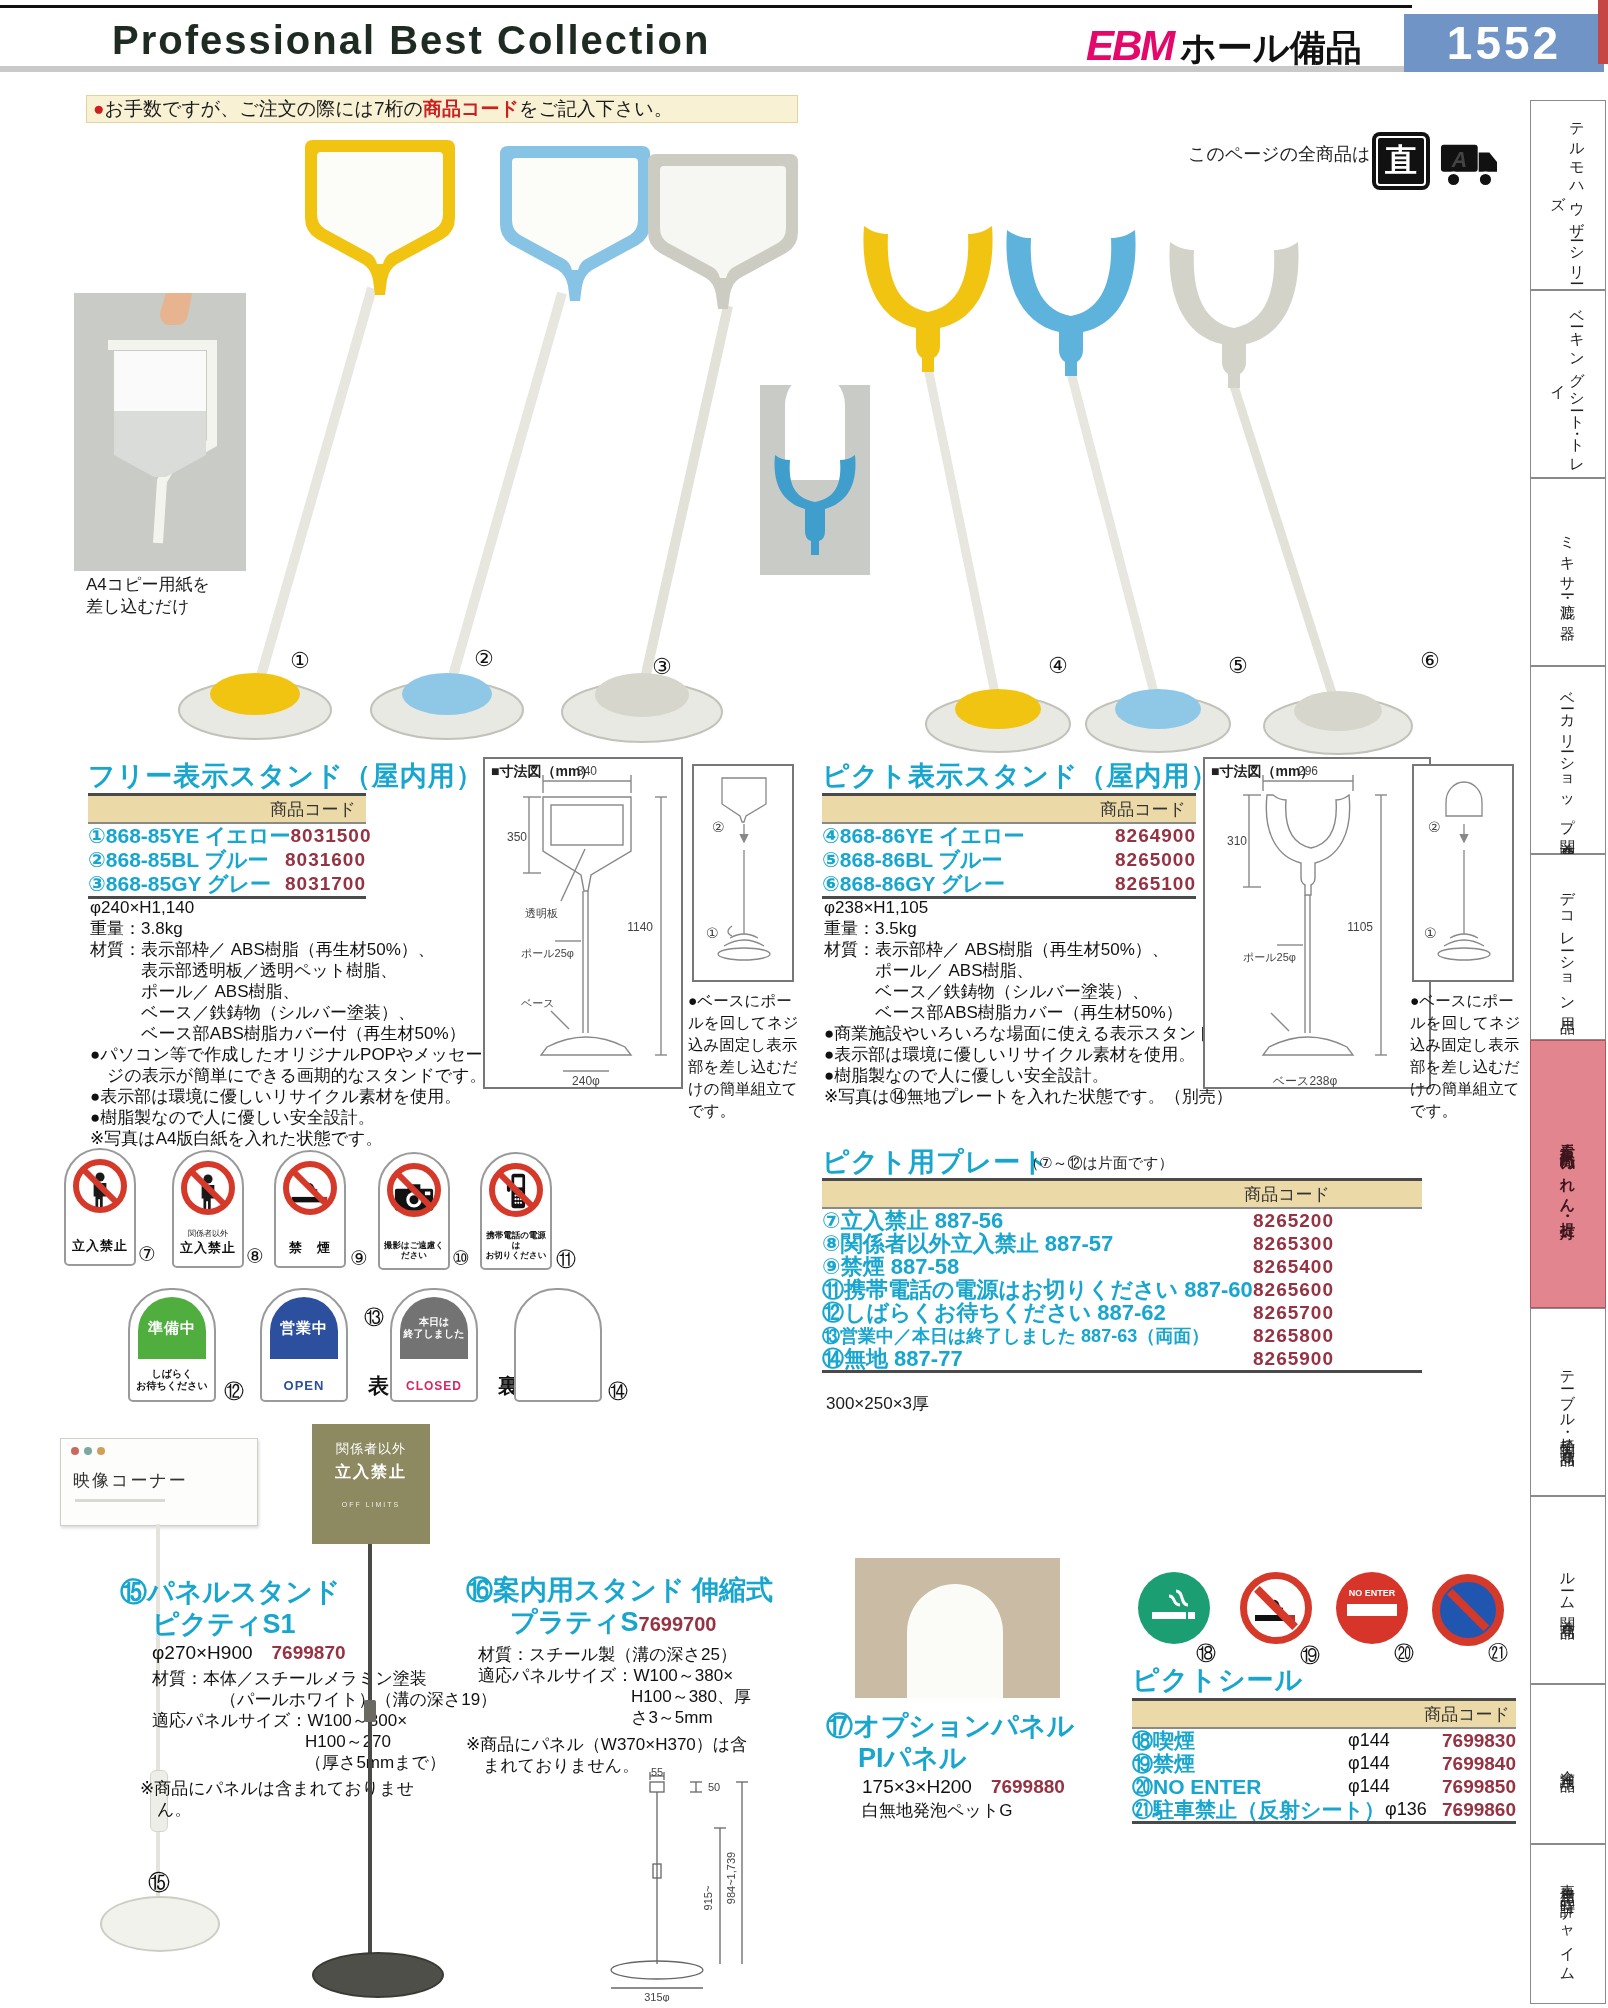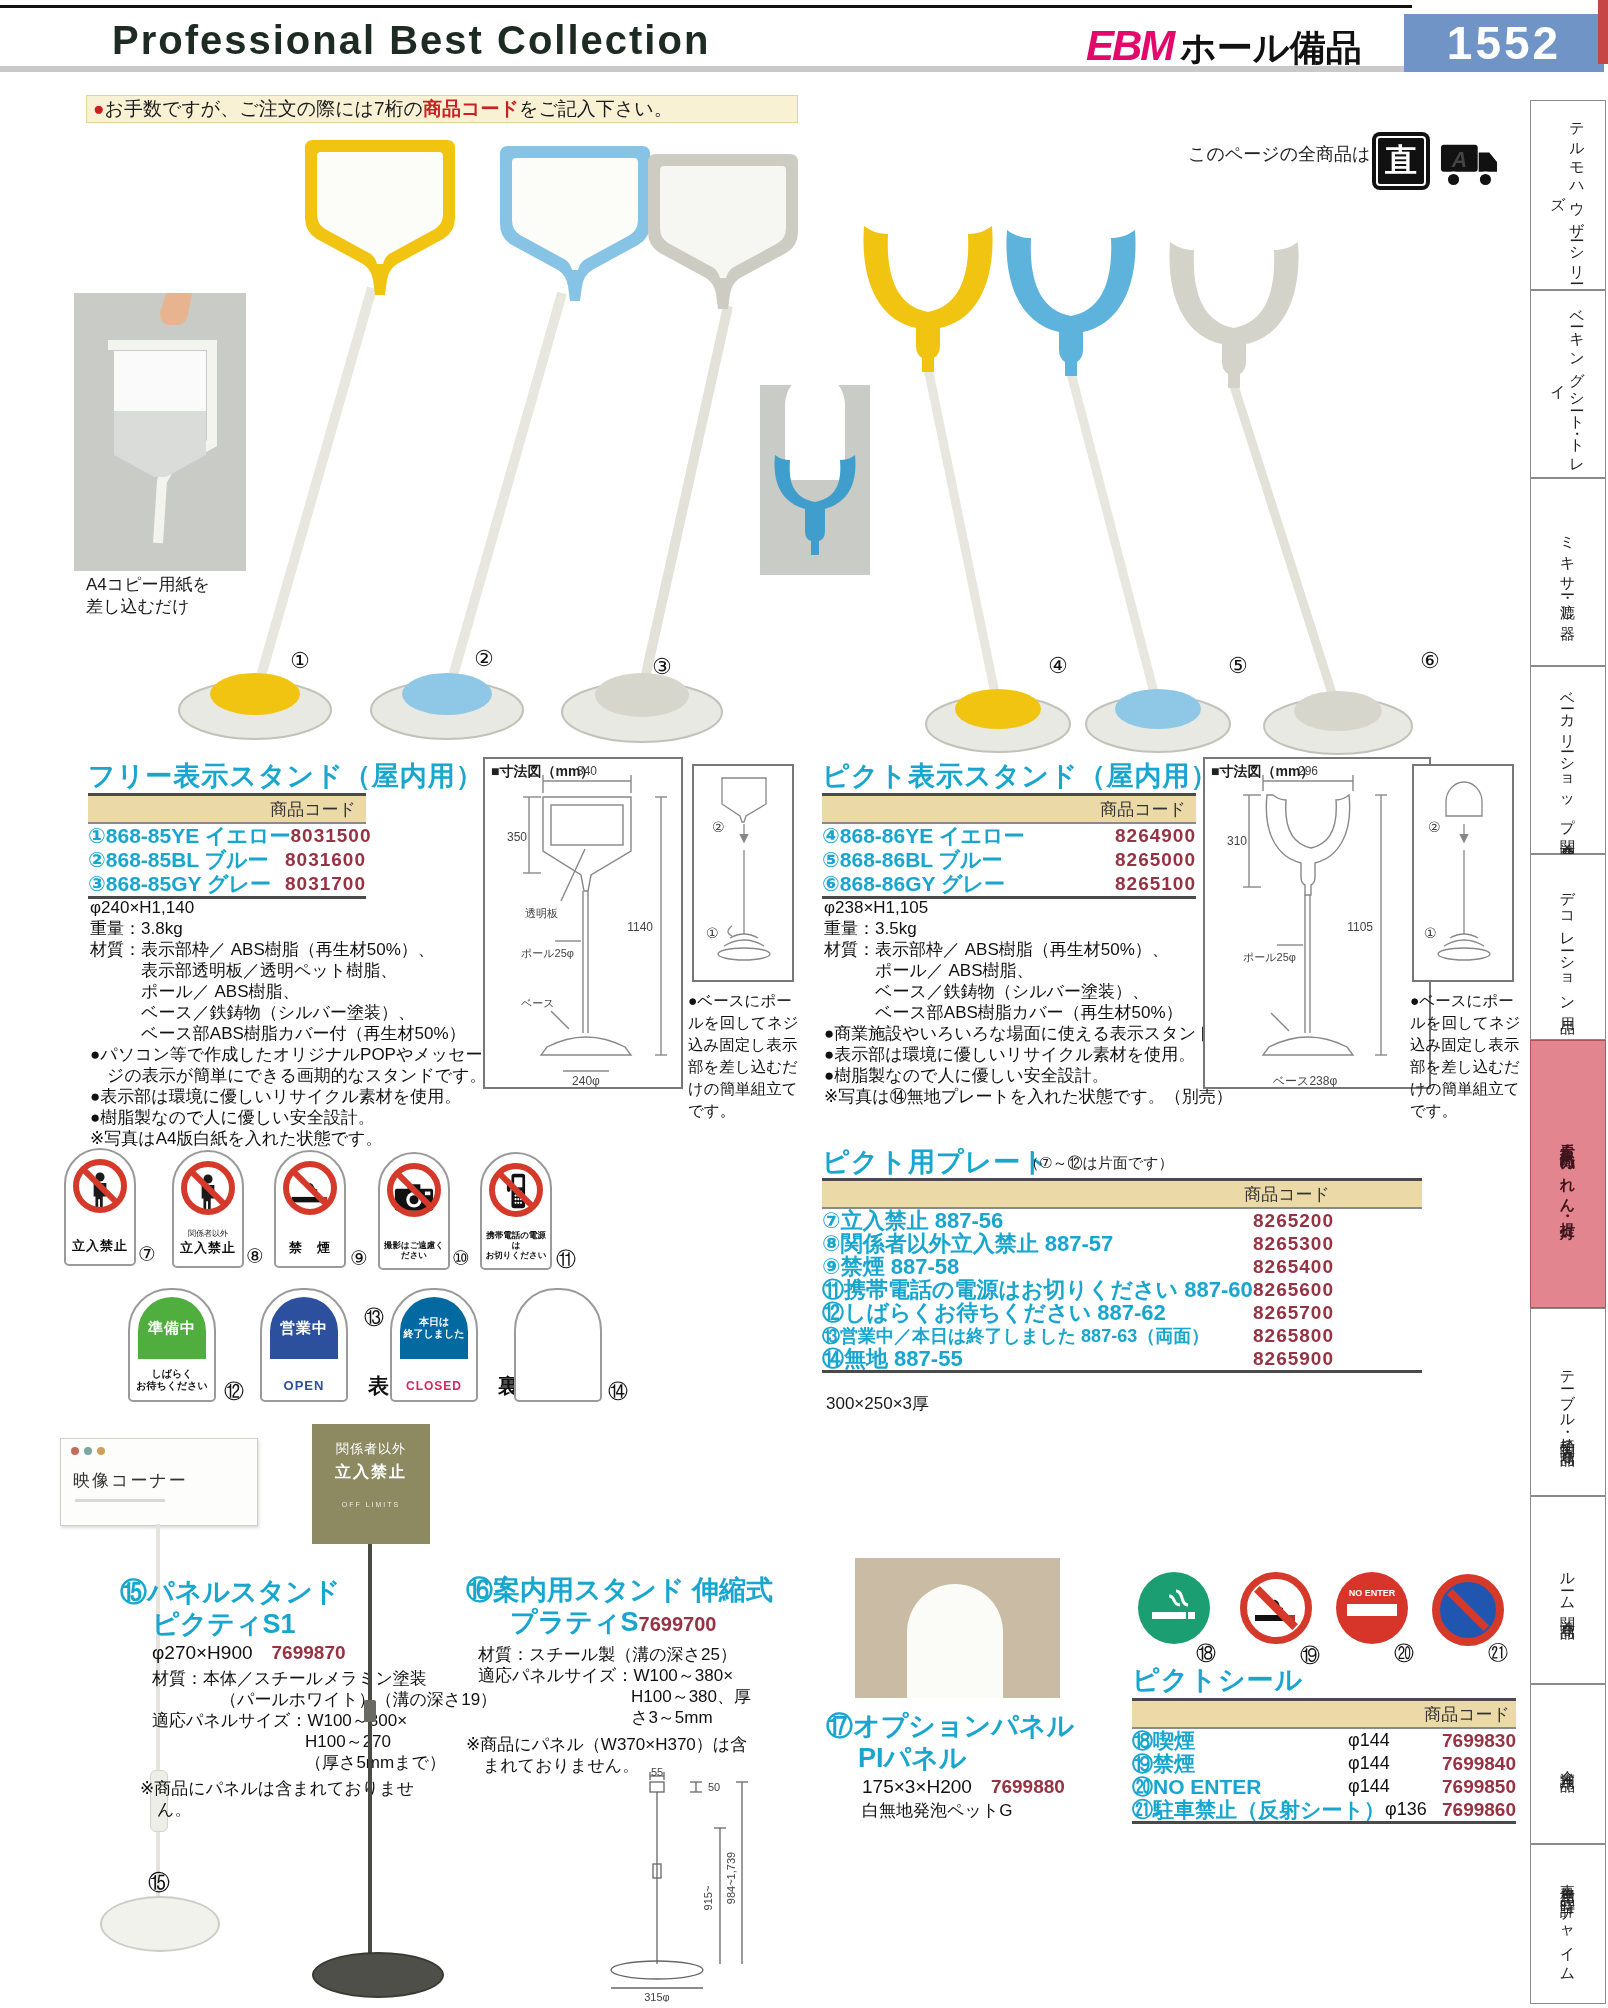--- a/index.html
+++ b/index.html
@@ -448,21 +448,21 @@
 <div class="plate2" style="left:260px;top:1288px">
   <div class="dome" style="background:#2c4f9e">
       <span class="big">営業中</span>
     </div>
   <div class="under1" style="color:#2c4f9e;font-size:13px;letter-spacing:1px">OPEN</div>
 </div>
 <div class="cnum" style="left:364px;top:1304px">⑬</div>
 <div class="sidelbl" style="left:368px;top:1372px">表</div>
 
 <div class="plate2" style="left:390px;top:1288px">
-  <div class="dome" style="background:#0369a1">
+  <div class="dome" style="background:#737373">
       <span class="sm">本日は</span>
       <span class="sm">終了しました</span>
     </div>
   <div class="under1" style="color:#d6275e;font-size:12px;letter-spacing:1px">CLOSED</div>
 </div>
 <div class="sidelbl" style="left:498px;top:1372px">裏</div>
 
 <div class="plate2" style="left:514px;top:1288px"></div>
 <div class="cnum" style="left:608px;top:1378px">⑭</div>
 
@@ -490,21 +490,21 @@
     </div>
   <div class="pt-row" style="height:23px">
       <span class="pt-name" style="font-size:22px"><span>⑫</span><span>しばらくお待ちください 887-62</span></span>
       <span class="pt-code" style="padding-right:88px">8265700</span>
     </div>
   <div class="pt-row" style="height:23px">
       <span class="pt-name" style="font-size:18px"><span>⑬</span><span>営業中／本日は終了しました 887-63（両面）</span></span>
       <span class="pt-code" style="padding-right:88px">8265800</span>
     </div>
   <div class="pt-row" style="height:23px">
-      <span class="pt-name" style="font-size:22px"><span>⑭</span><span>無地 887-55</span></span>
+      <span class="pt-name" style="font-size:22px"><span>⑭</span><span>無地 887-77</span></span>
       <span class="pt-code" style="padding-right:88px">8265900</span>
     </div>
 </div>
 <div class="abs" style="left:826px;top:1392px;font-size:17px">300×250×3厚</div>
 
 <div class="sign15" style="left:60px;top:1438px;width:196px;height:86px">
   <div class="abs" style="left:10px;top:8px;display:flex;gap:5px">
     <span style="width:8px;height:8px;border-radius:50%;background:#c96a5e;display:inline-block"></span>
     <span style="width:8px;height:8px;border-radius:50%;background:#7ba8a0;display:inline-block"></span>
     <span style="width:8px;height:8px;border-radius:50%;background:#d0a05a;display:inline-block"></span>

